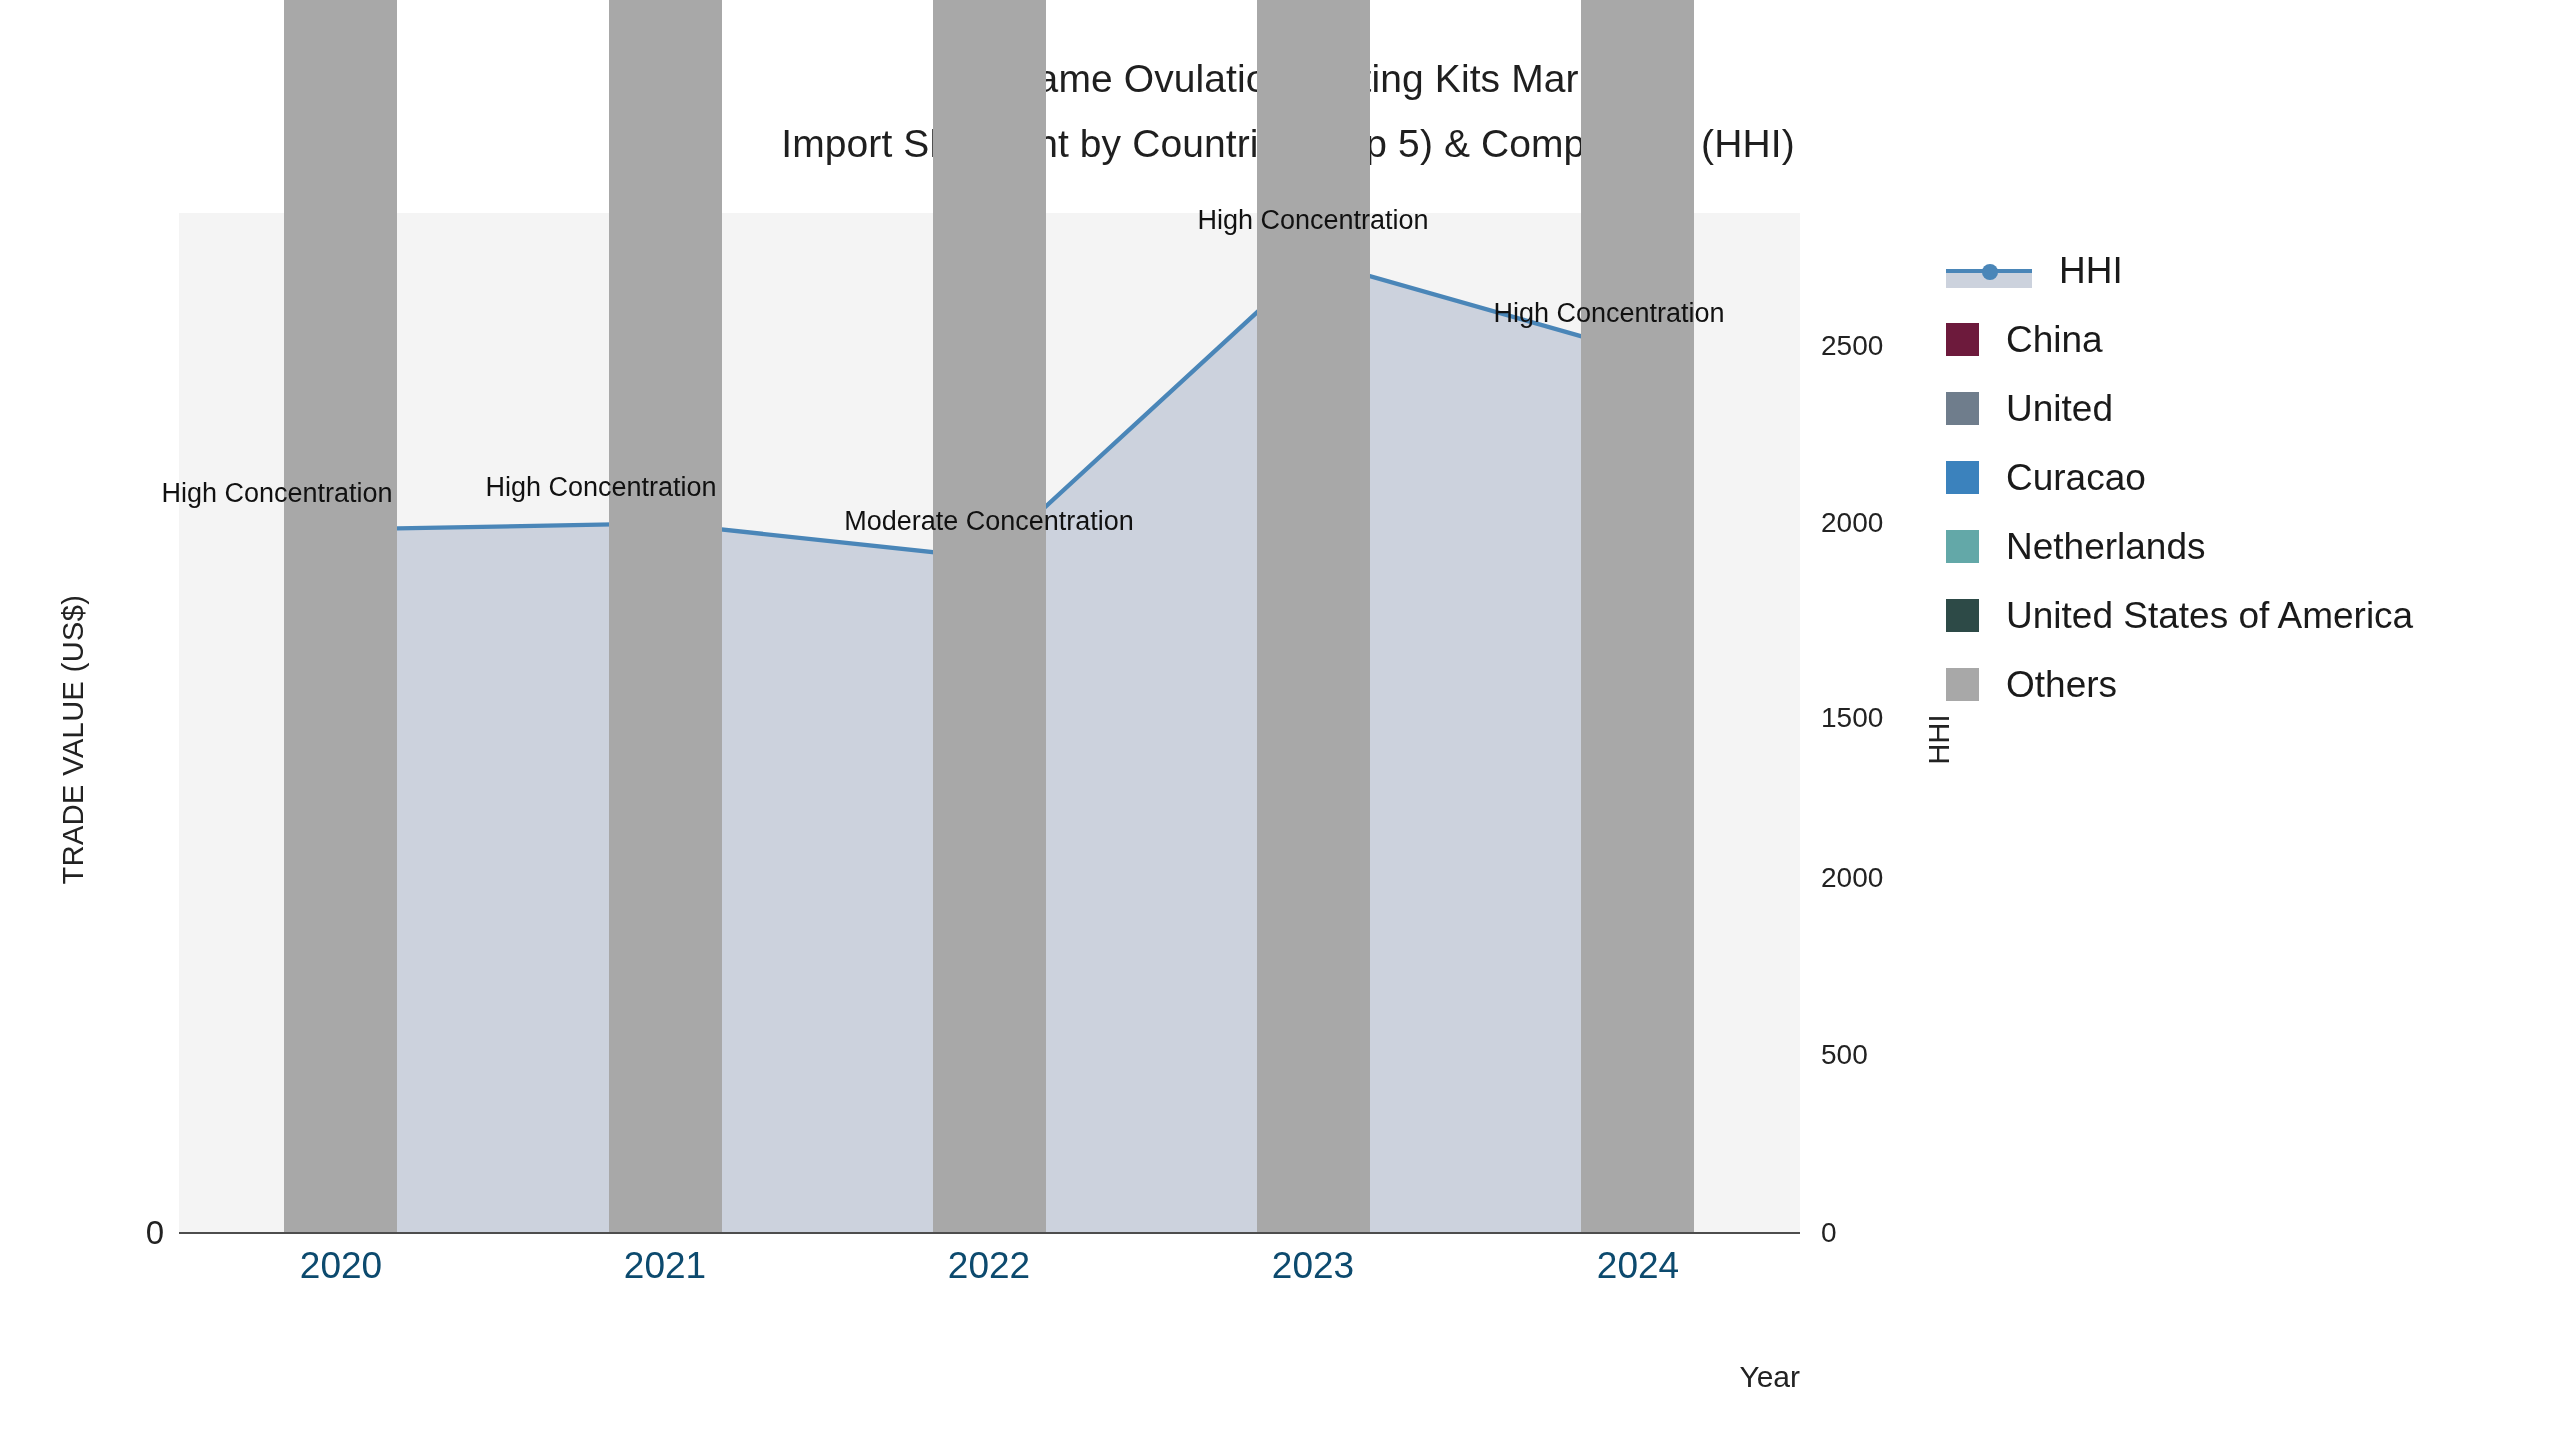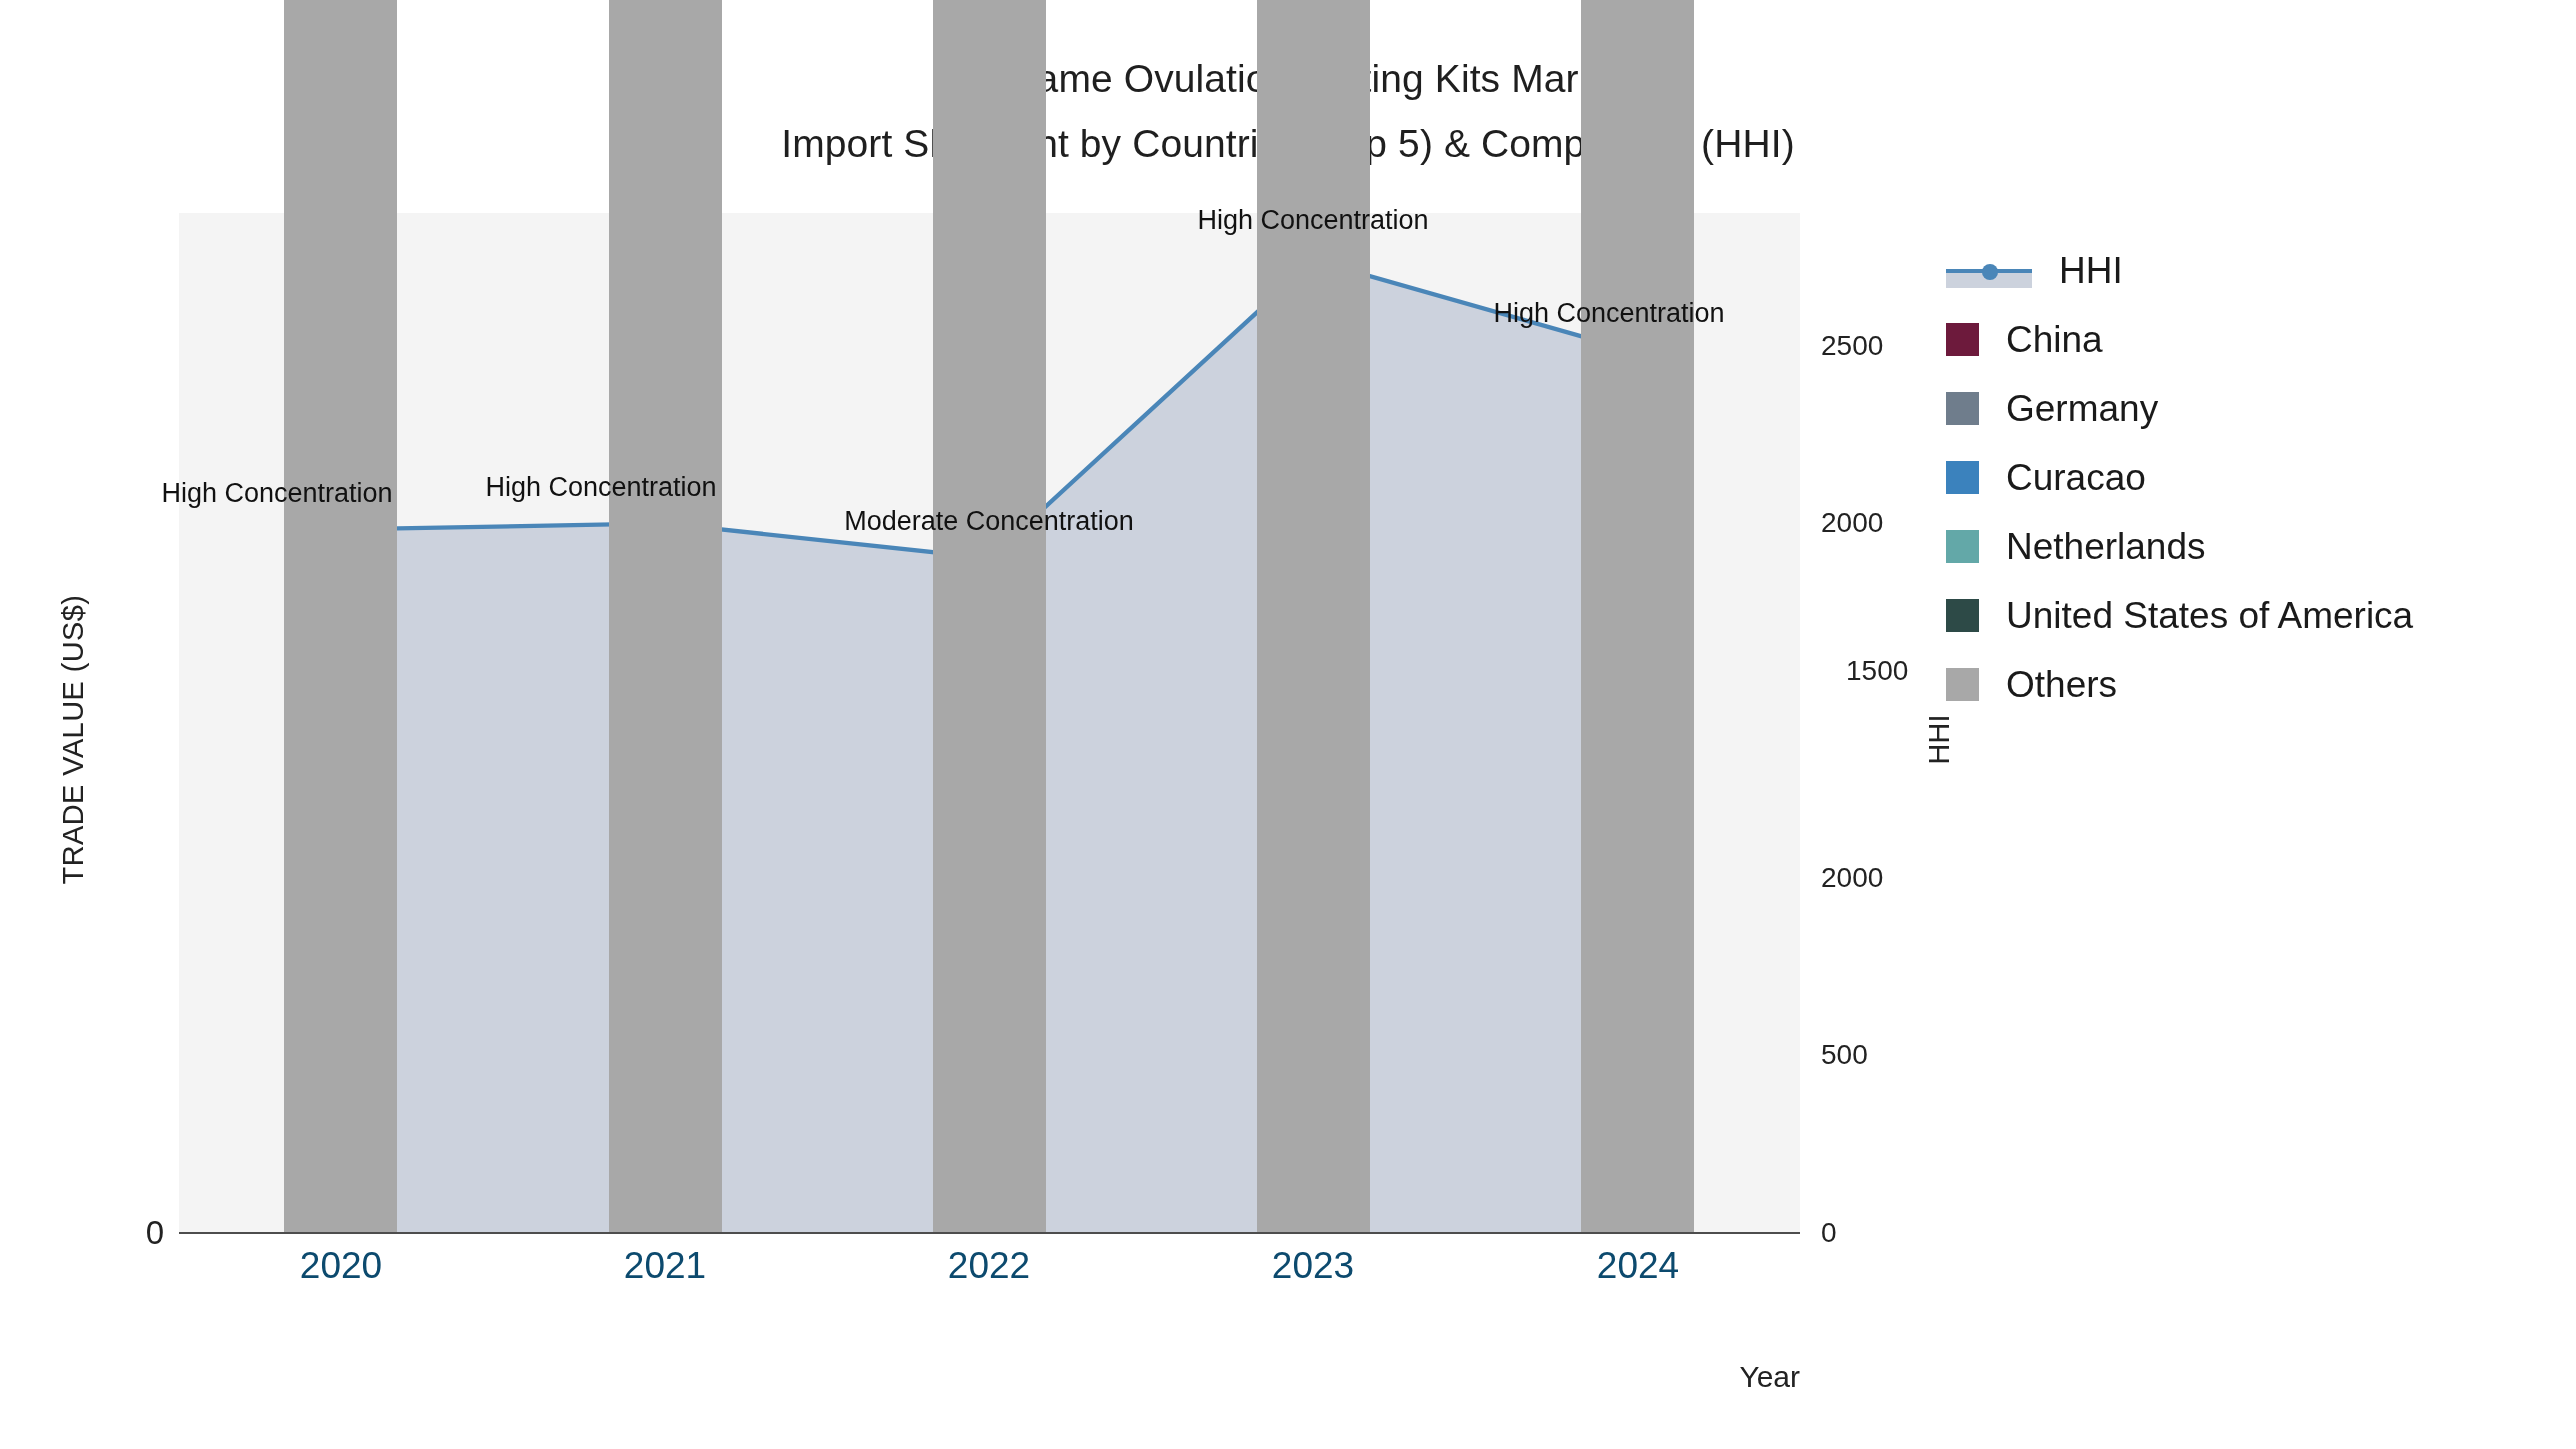--- a/index.html
+++ b/index.html
@@ -91,21 +91,21 @@
 
   <div class="axis-bottom"></div>
 
   <div id="yticksL">
       <div class="ytick-left" style="top: 1233px;">0</div>
     </div>
   <div id="yticksR">
       <div class="ytick-right" style="top: 1233px;">0</div>
       <div class="ytick-right" style="top: 1055px;">500</div>
       <div class="ytick-right" style="top: 878px;">2000</div>
-      <div class="ytick-right" style="top: 671px; margin-left: 25px;">1500</div>
+      <div class="ytick-right" style="top: 718px;">1500</div>
       <div class="ytick-right" style="top: 523px;">2000</div>
       <div class="ytick-right" style="top: 346px;">2500</div>
     </div>
   <div id="xticks">
       <div class="xtick" style="left: 341px;">2020</div>
       <div class="xtick" style="left: 665px;">2021</div>
       <div class="xtick" style="left: 989px;">2022</div>
       <div class="xtick" style="left: 1313px;">2023</div>
       <div class="xtick" style="left: 1638px;">2024</div>
     </div>
@@ -122,21 +122,21 @@
           <b></b>
         </span>
         <span class="leg-label">HHI</span>
       </div>
       <div class="leg-row">
         <span class="leg-swatch" style="background: rgb(109, 26, 60);"></span>
         <span class="leg-label">China</span>
       </div>
       <div class="leg-row">
         <span class="leg-swatch" style="background: rgb(111, 125, 140);"></span>
-        <span class="leg-label">Germany</span>
+        <span class="leg-label">United</span>
       </div>
       <div class="leg-row">
         <span class="leg-swatch" style="background: rgb(59, 130, 189);"></span>
         <span class="leg-label">Curacao</span>
       </div>
       <div class="leg-row">
         <span class="leg-swatch" style="background: rgb(99, 168, 168);"></span>
         <span class="leg-label">Netherlands</span>
       </div>
       <div class="leg-row">

